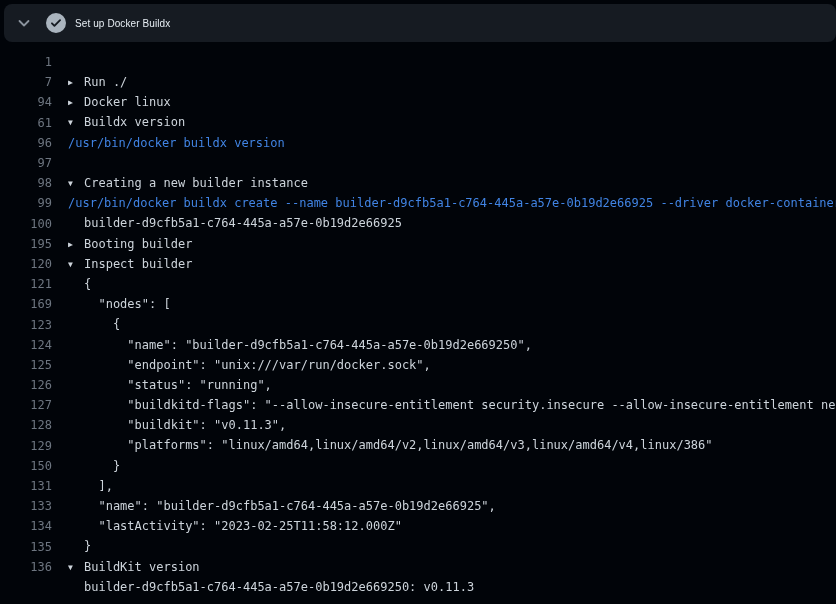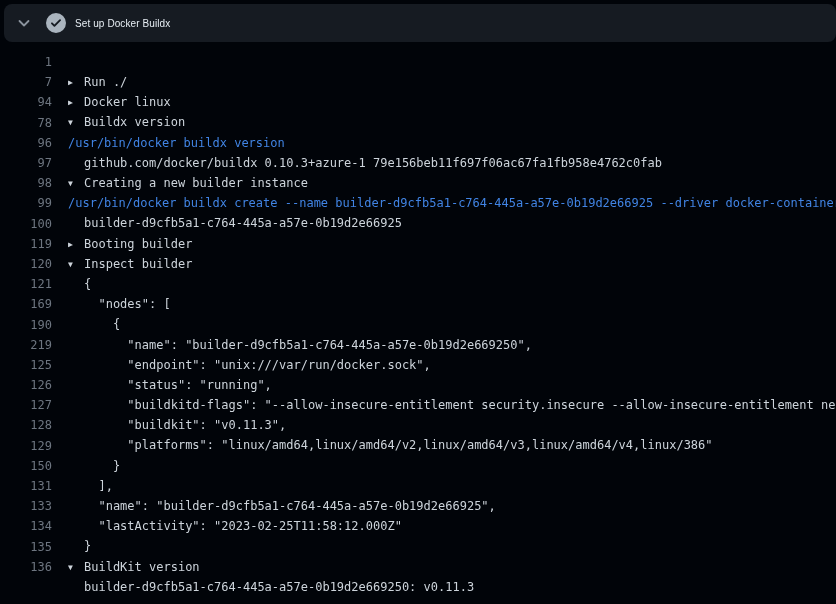--- a/index.html
+++ b/index.html
@@ -64,65 +64,64 @@
   </div>
     <div class="line group">
     <span class="ln">7</span>
     <span class="content"><span class="arrow">▶</span><span>Docker linux</span></span>
   </div>
     <div class="line group">
     <span class="ln">94</span>
     <span class="content"><span class="arrow">▼</span><span>Buildx version</span></span>
   </div>
     <div class="line command">
-    <span class="ln">78</span>
+    <span class="ln">61</span>
     <span class="content"><span>/usr/bin/docker buildx version</span></span>
   </div>
     <div class="line output">
     <span class="ln">96</span>
-    <span class="content"><span>github.com/docker/buildx 0.10.3+azure-1 79e156beb11f697f06ac67fa1fb958e4762c0fab</span></span>
   </div>
     <div class="line group">
     <span class="ln">97</span>
     <span class="content"><span class="arrow">▼</span><span>Creating a new builder instance</span></span>
   </div>
     <div class="line command">
     <span class="ln">98</span>
     <span class="content"><span>/usr/bin/docker buildx create --name builder-d9cfb5a1-c764-445a-a57e-0b19d2e66925 --driver docker-container</span></span>
   </div>
     <div class="line output">
     <span class="ln">99</span>
     <span class="content"><span>builder-d9cfb5a1-c764-445a-a57e-0b19d2e66925</span></span>
   </div>
     <div class="line group">
     <span class="ln">100</span>
     <span class="content"><span class="arrow">▶</span><span>Booting builder</span></span>
   </div>
     <div class="line group">
-    <span class="ln">119</span>
+    <span class="ln">195</span>
     <span class="content"><span class="arrow">▼</span><span>Inspect builder</span></span>
   </div>
     <div class="line output">
     <span class="ln">120</span>
     <span class="content"><span>{</span></span>
   </div>
     <div class="line output">
     <span class="ln">121</span>
     <span class="content"><span>  "nodes": [</span></span>
   </div>
     <div class="line output">
     <span class="ln">169</span>
     <span class="content"><span>    {</span></span>
   </div>
     <div class="line output">
-    <span class="ln">190</span>
+    <span class="ln">123</span>
     <span class="content"><span>      "name": "builder-d9cfb5a1-c764-445a-a57e-0b19d2e669250",</span></span>
   </div>
     <div class="line output">
-    <span class="ln">219</span>
+    <span class="ln">124</span>
     <span class="content"><span>      "endpoint": "unix:///var/run/docker.sock",</span></span>
   </div>
     <div class="line output">
     <span class="ln">125</span>
     <span class="content"><span>      "status": "running",</span></span>
   </div>
     <div class="line output">
     <span class="ln">126</span>
     <span class="content"><span>      "buildkitd-flags": "--allow-insecure-entitlement security.insecure --allow-insecure-entitlement network</span></span>
   </div>

